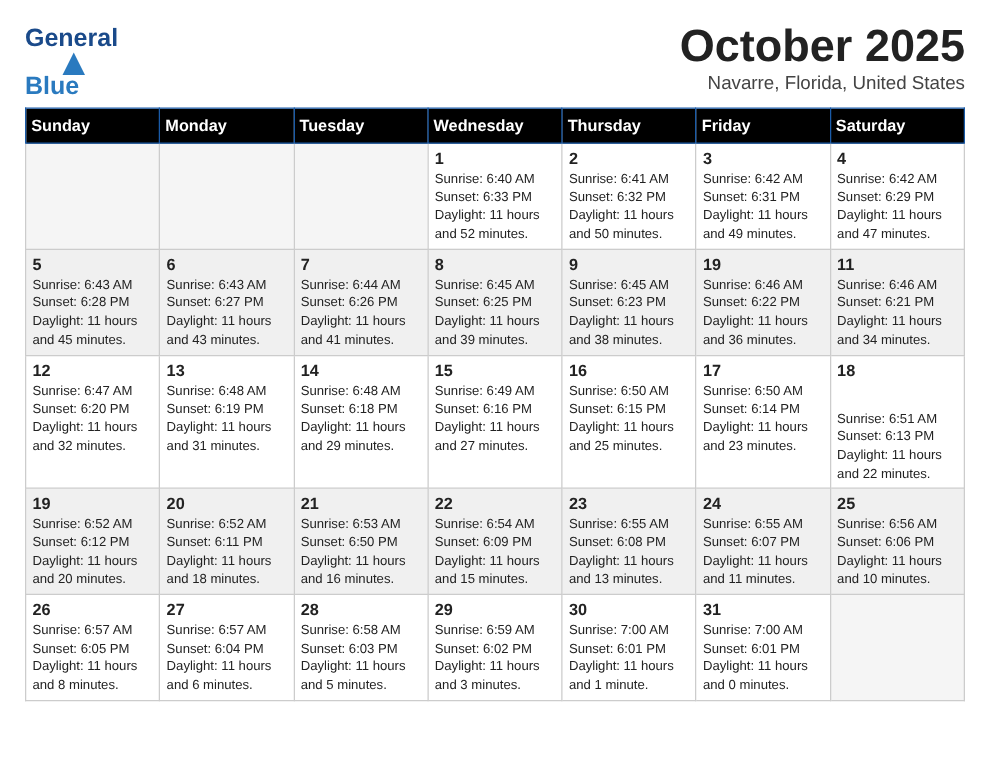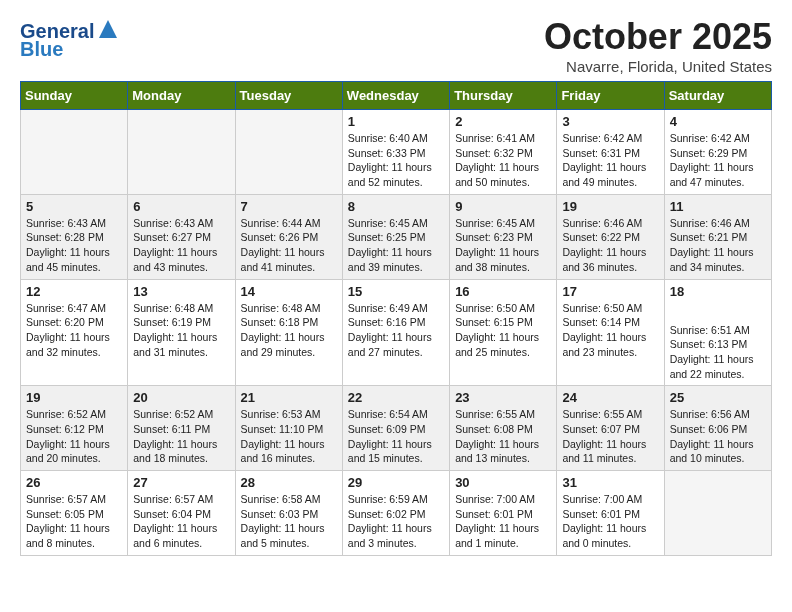--- a/index.html
+++ b/index.html
@@ -41,21 +41,21 @@
     .location {
       font-size: 15px;
       color: #444;
     }
     .calendar {
       width: 100%;
       border-collapse: collapse;
       border: 1px solid #ccc;
     }
     .calendar th {
-      background: #4d7c0f;
+      background: #000000;
       color: #fff;
       font-size: 13px;
       font-weight: bold;
       padding: 6px 4px;
       text-align: left;
       border: 1px solid #1a5ba8;
     }
     .calendar td {
       vertical-align: top;
       border: 1px solid #ccc;
@@ -83,21 +83,21 @@
       color: #222;
     }
   </style>
 </head>
 <body>
 
 <div class="container">
   <div class="header-row">
     <div class="logo">
       <div style="display:flex; flex-direction:column; align-items:flex-start;">
-        <div style="display:flex; align-items:flex-start;">
+        <div style="display:flex; align-items:center;flex-direction:column;">
           <span class="logo-text" style="font-size:20px; font-weight:bold; color:#1a4a8a;">General</span>
           <svg width="22" height="22" viewBox="0 0 22 22" style="margin-left:3px; margin-top:-2px;">
             <polygon points="11,2 20,20 2,20" fill="#2a7abf"></polygon>
           </svg>
         </div>
         <span class="logo-text" style="font-size:20px; font-weight:bold; color:#2a7abf; margin-top:-4px;">Blue</span>
       </div>
     </div>
     <div class="title-block">
       <div class="month-title">October 2025</div>
@@ -264,21 +264,21 @@
           <td>
             <div class="day-num">20</div>
             <div class="day-info" style="white-space: pre-line;">Sunrise: 6:52 AM
 Sunset: 6:11 PM
 Daylight: 11 hours
 and 18 minutes.</div>
           </td>
           <td>
             <div class="day-num">21</div>
             <div class="day-info" style="white-space: pre-line;">Sunrise: 6:53 AM
-Sunset: 11:10 PM
+Sunset: 6:50 PM
 Daylight: 11 hours
 and 16 minutes.</div>
           </td>
           <td>
             <div class="day-num">22</div>
             <div class="day-info" style="white-space: pre-line;">Sunrise: 6:54 AM
 Sunset: 6:09 PM
 Daylight: 11 hours
 and 15 minutes.</div>
           </td>

